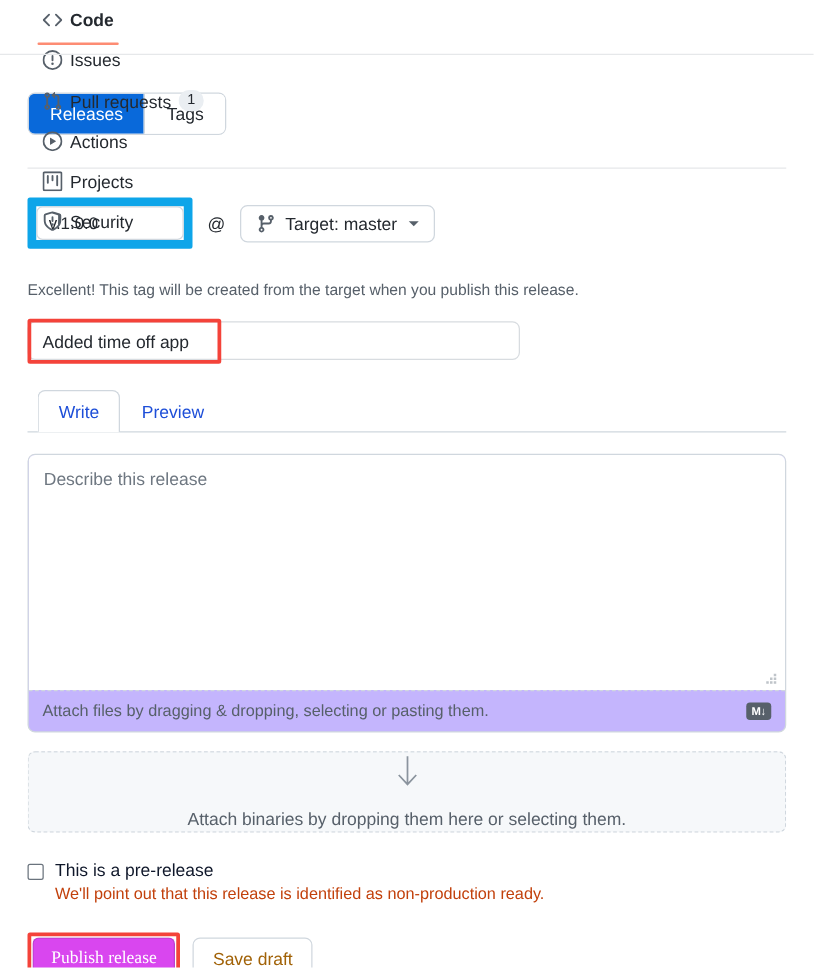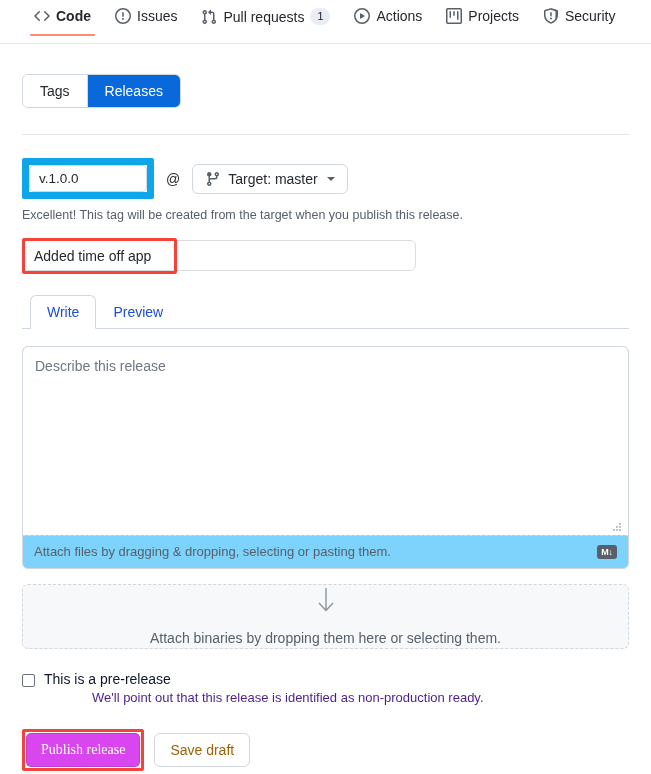--- a/index.html
+++ b/index.html
@@ -17,20 +17,21 @@
   
   .repo-nav {
     position: relative;
     height: 44px;
     display: flex;
     align-items: flex-start;
     padding-left: 22px;
     padding-top: 4px;
     gap: 0;
     background: #ffffff;
+    flex-direction: column;
   }
   .repo-nav::after {
     content: "";
     position: absolute;
     left: 0; right: 0; bottom: 0;
     height: 1px;
     background: #e6e8ea;
   }
   .nav-tab {
     display: flex;
@@ -156,21 +157,21 @@
   .caret {
     width: 0; height: 0;
     border-left: 4px solid transparent;
     border-right: 4px solid transparent;
     border-top: 4px solid #57606a;
     margin-left: 2px;
   }
   .hint {
     font-size: 12.5px;
     color: #57606a;
-    margin-top: 9px;
+    margin-top: 26px;
   }
 
   
   .title-row {
     margin-top: 18px;
     position: relative;
     height: 32px;
   }
   .title-input {
     width: 394px;
@@ -216,21 +217,21 @@
   .ed-tab.active {
     background: #ffffff;
     border-color: #d0d7de;
     border-bottom-color: #ffffff;
   }
 
   .editor-body {
     margin-top: 17px;
     border: 1px solid #d0d7de;
     border-radius: 6px;
-    background: #7dd3fc;
+    background: #c4b5fd;
     overflow: hidden;
   }
   .editor-textarea {
     width: 100%;
     height: 188px;
     border: none;
     resize: none;
     outline: none;
     padding: 11px 12px;
     font-size: 14px;
@@ -306,24 +307,23 @@
     cursor: pointer;
   }
   .pre-title {
     font-size: 14px;
     font-weight: 400;
     color: #0f172a;
     display: block;
   }
   .pre-sub {
     font-size: 13px;
-    color: #4c1d95;
+    color: #c2410c;
     display: block;
     margin-top: 3px;
-    margin-left: 48px;
   }
 
   
   .actions {
     margin-top: 24px;
     display: flex;
     align-items: center;
     gap: 10px;
   }
   .publish-annot {
@@ -416,22 +416,22 @@
     </span>
     <span>Security</span>
   </div>
 
 </nav>
 
 <main class="page">
 
   
   <div class="segmented">
+    <button class="seg-btn selected">Releases</button>
     <button class="seg-btn">Tags</button>
-    <button class="seg-btn selected">Releases</button>
   </div>
 
   <div class="hr"></div>
 
   
   <div class="tag-row">
     <span class="annot">
       <input class="tag-input" type="text" value="v.1.0.0" style="">
     </span>
     <span class="at-sign">@</span>

